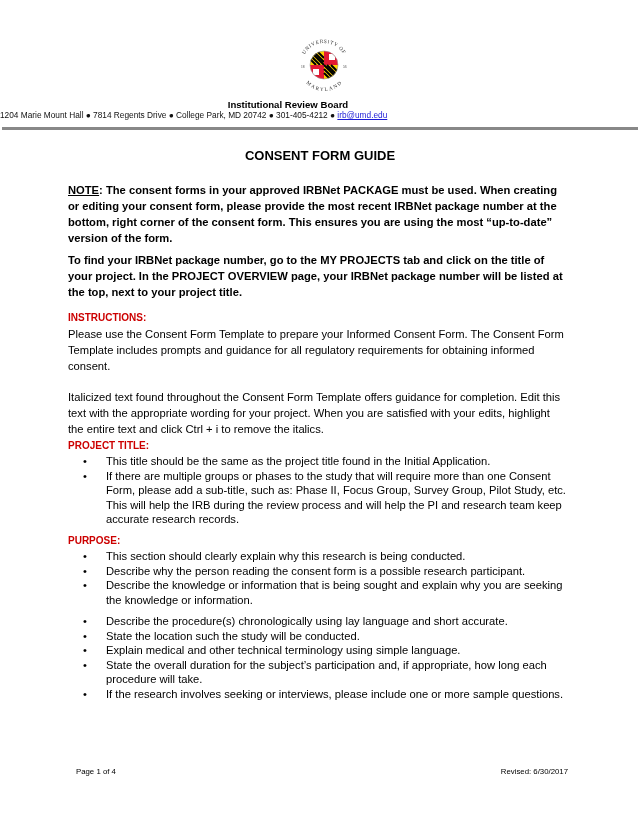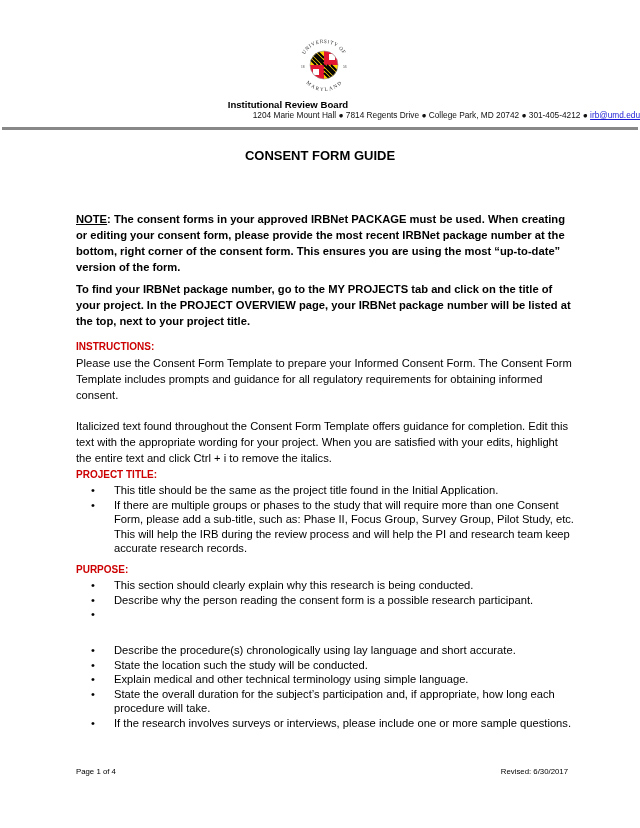--- a/index.html
+++ b/index.html
@@ -1,27 +1,27 @@
 <!DOCTYPE html>
 <html><head>
 <meta charset="utf-8">
 <style>
   html, body { margin:0; padding:0; background:#ffffff; }
   body { width:640px; height:828px; position:relative; overflow:hidden;
          font-family:"Liberation Sans", sans-serif; color:#000; }
   .logo { position:absolute; left:293px; top:34px; width:62px; height:62px; }
   .hdr-title { position:absolute; top:99px; left:0; width:576px; text-align:center;
                font-weight:bold; font-size:9.6px; }
-  .hdr-addr { position:absolute; top:110px; left:0; width:640px; text-align:right;
+  .hdr-addr { position:absolute; top:110px; left:0; width:640px; text-align:left;
               font-size:8.3px; color:#111; }
   .hdr-addr a { color:#1a1ad6; text-decoration:underline; }
   .rule { position:absolute; top:127px; left:2px; width:636px; height:3px; background:#888; }
   .doc-title { position:absolute; top:148px; left:0; width:640px; text-align:center;
                font-weight:bold; font-size:13px; }
-  .block { position:absolute; left:76px; width:500px; font-size:11.2px; line-height:16px;margin-top:29px; }
+  .block { position:absolute; left:68px; width:500px; font-size:11.2px; line-height:16px; }
   .bold { font-weight:bold; }
   .u { text-decoration:underline; }
   .sec { color:#cc0000; font-weight:bold; font-size:10px; line-height:16px; }
   ul { margin:0; padding:0; list-style:none; }
   li { position:relative; padding-left:38px; line-height:14.5px; font-size:11.2px; }
   li .bullet { position:absolute; left:15px; top:0; }
   .footer { position:absolute; top:767px; font-size:7.8px; }
 </style>
 </head>
 <body>
@@ -80,28 +80,28 @@
     <li><span class="bullet">•</span><span>This title should be the same as the project title found in the Initial Application.</span></li>
     <li><span class="bullet">•</span><span>If there are multiple groups or phases to the study that will require more than one Consent Form, please add a sub-title, such as: Phase II, Focus Group, Survey Group, Pilot Study, etc.  This will help the IRB during the review process and will help the PI and research team keep accurate research records.</span></li>
   </ul>
 </div>
 
 <div class="block" style="top:533px;">
   <div class="sec">PURPOSE:</div>
   <ul>
     <li><span class="bullet">•</span><span>This section should clearly explain why this research is being conducted.</span></li>
     <li><span class="bullet">•</span><span>Describe why the person reading the consent form is a possible research participant.</span></li>
-    <li><span class="bullet">•</span></li>
+    <li><span class="bullet">•</span><span>Describe the knowledge or information that is being sought and explain why you are seeking the knowledge or information.</span></li>
   </ul>
 </div>
 
 <div class="block" style="top:614px;">
   <ul>
     <li><span class="bullet">•</span><span>Describe the procedure(s) chronologically using lay language and short accurate.</span></li>
     <li><span class="bullet">•</span><span>State the location such the study will be conducted.</span></li>
     <li><span class="bullet">•</span><span>Explain medical and other technical terminology using simple language.</span></li>
     <li><span class="bullet">•</span><span>State the overall duration for the subject’s participation and, if appropriate, how long each procedure will take.</span></li>
-    <li><span class="bullet">•</span><span>If the research involves surveys or interviews, please include one or more sample questions.</span></li>
+    <li><span class="bullet">•</span><span>If the research involves seeking or interviews, please include one or more sample questions.</span></li>
   </ul>
 </div>
 
 <div class="footer" style="left:76px;">Page 1 of 4</div>
 <div class="footer" style="right:72px;">Revised: 6/30/2017</div>
 
 </body></html>

